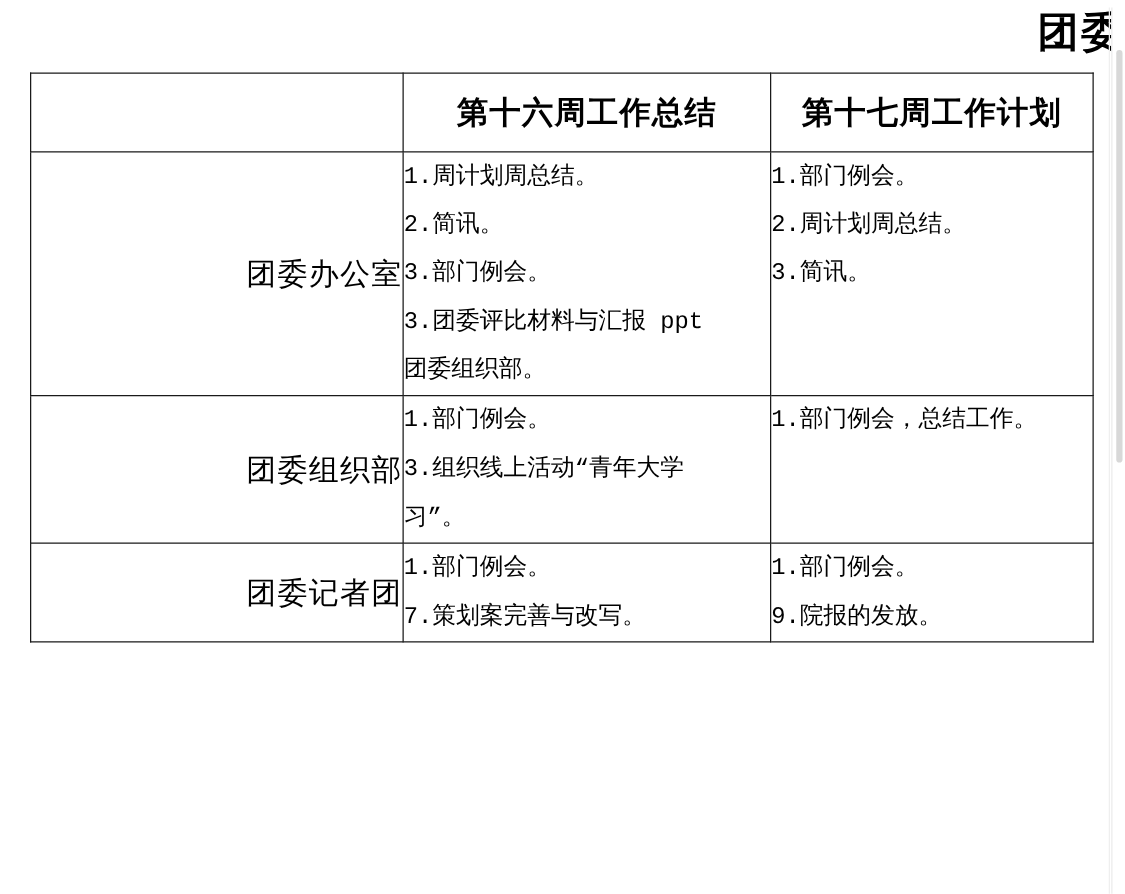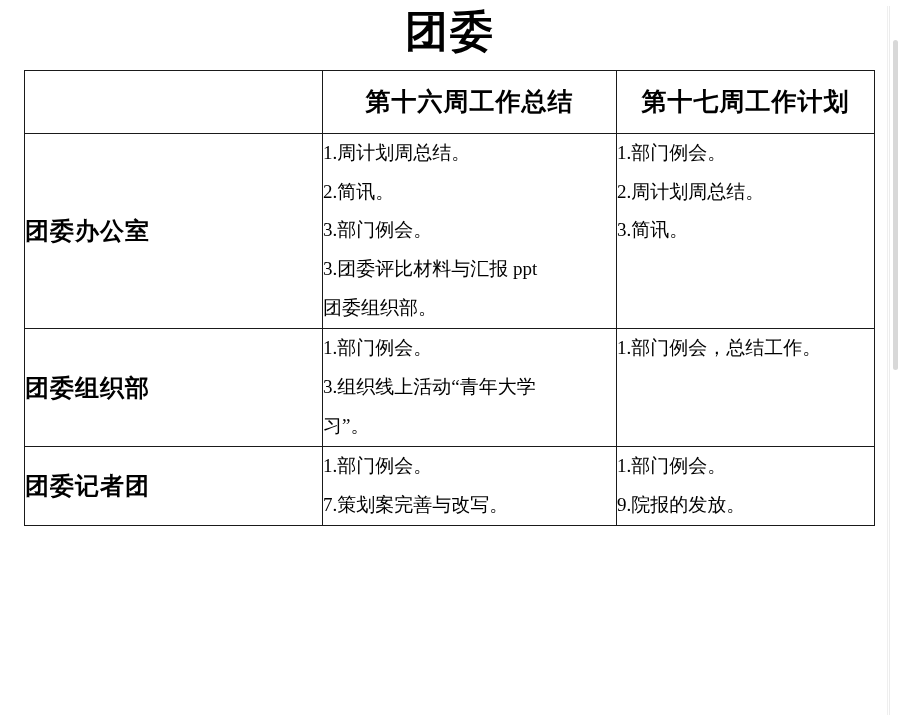--- a/index.html
+++ b/index.html
@@ -15,24 +15,24 @@
     color: #000000;
     position: relative;
   }
   .page {
     width: 900px;
     height: 715px;
     position: relative;
     box-sizing: border-box;
   }
   .doc-title {
-    text-align: center;
+    text-align: right;
     font-family: "Liberation Sans", "DejaVu Sans", sans-serif;
     font-weight: bold;
-    font-size: 43px;
+    font-size: 33px;
     letter-spacing: 2px;
     margin: 6px 0 12px 0;
     padding: 0;
     line-height: 1.2;
   }
   table.main-table {
     border-collapse: collapse;
     table-layout: fixed;
     margin-left: 24px;
     width: 688px;
@@ -56,39 +56,40 @@
     vertical-align: middle !important;
     letter-spacing: 1px;
     white-space: nowrap;
   }
   .hdr-blank {
     height: 62px;
   }
 
   
   .dept-cell {
-    text-align: left;
+    text-align: right;
     vertical-align: middle !important;
     font-family: "Liberation Sans", "DejaVu Sans", sans-serif;
-    font-weight: bold;
+    font-weight: normal;
     font-size: 24px;
     letter-spacing: 1px;
     padding: 0 6px;
     margin-top: 32px;
   }
 
   
   .content-cell {
     padding: 10px 8px 10px 10px;
     font-family: "Liberation Serif", "DejaVu Serif", serif;
     font-size: 19px;
     line-height: 2.05;
   }
   .content-cell .line {
     white-space: normal;
+    font-family: Liberation Mono, monospace;
   }
 
   
   .scroll-track {
     position: absolute;
     top: 0;
     right: 0;
     width: 10px;
     height: 715px;
     background: #ffffff;

